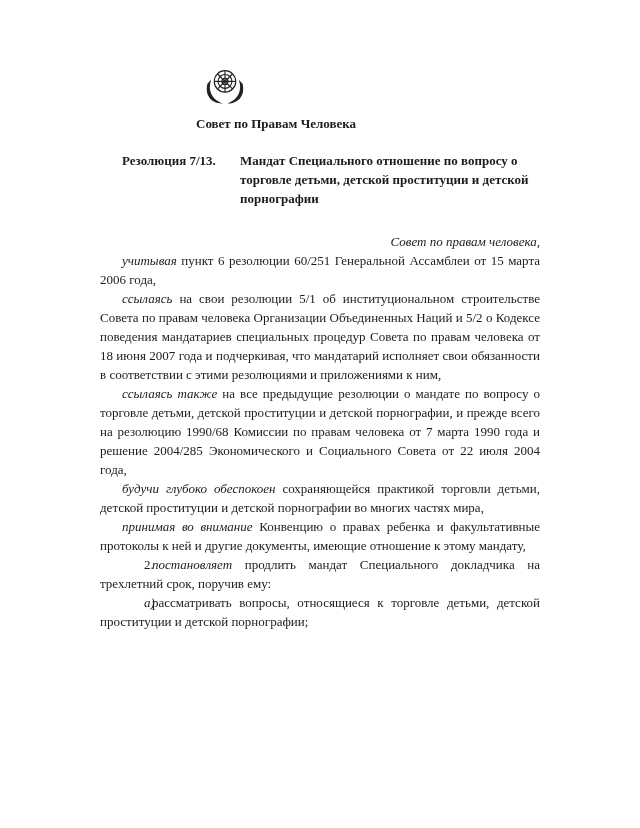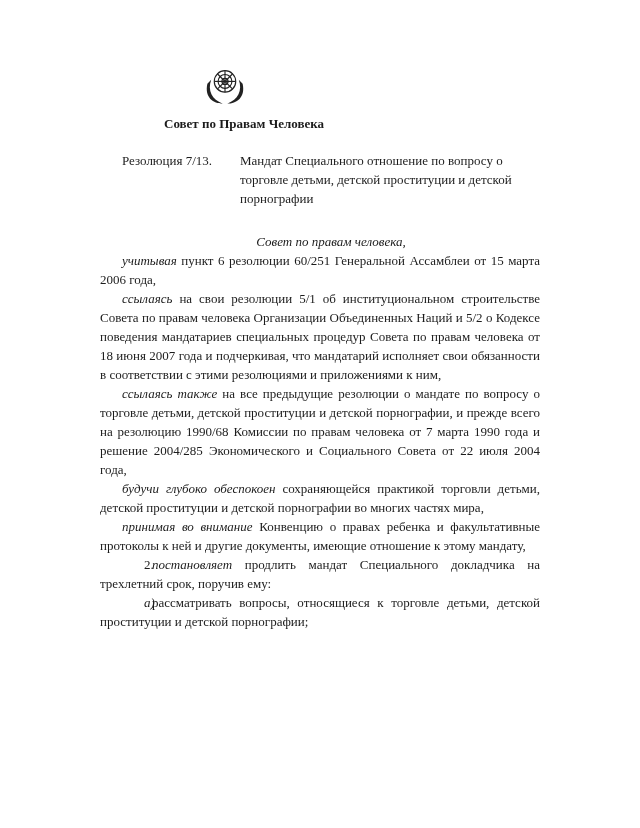--- a/index.html
+++ b/index.html
@@ -5,27 +5,27 @@
   * { margin:0; padding:0; box-sizing:border-box; }
   html, body { background:#ffffff; }
   body {
     width:640px; height:828px;
     font-family:"Liberation Serif","DejaVu Serif",serif;
     color:#1c1c1c;
     overflow:hidden;
   }
   .page { width:640px; height:828px; padding:64px 100px 30px 100px; background:#fff; }
   .emblem-wrap { margin-left:102px; height:44px; }
-  .org-title { font-weight:bold; font-size:13px; margin-left:64px; margin-top:8px; }
-  .res-block { display:flex; margin-top:19px; font-weight:normal; font-size:13px; line-height:19px; }
+  .org-title { font-weight:bold; font-size:13px; margin-left:96px; margin-top:8px; }
+  .res-block { display:flex; margin-top:19px; font-weight:bold; font-size:13px; line-height:19px; }
   .res-label { flex:0 0 140px; padding-left:22px; }
   .res-title { width:300px; }
   .body-text { margin-top:24px; font-size:13px; line-height:19px; }
   .para { text-align:justify; text-indent:22px; }
-  .salutation { font-style:italic; margin-top:0; text-align:center; }
+  .salutation { font-style:italic; margin-top:0; text-align:right; }
   .lead { font-style:italic; }
   .num { display:inline-block; width:30px; }
   .num.it { font-style:italic; }
 </style>
 </head>
 <body>
 
 <div class="page">
 
   <div class="emblem-wrap">

